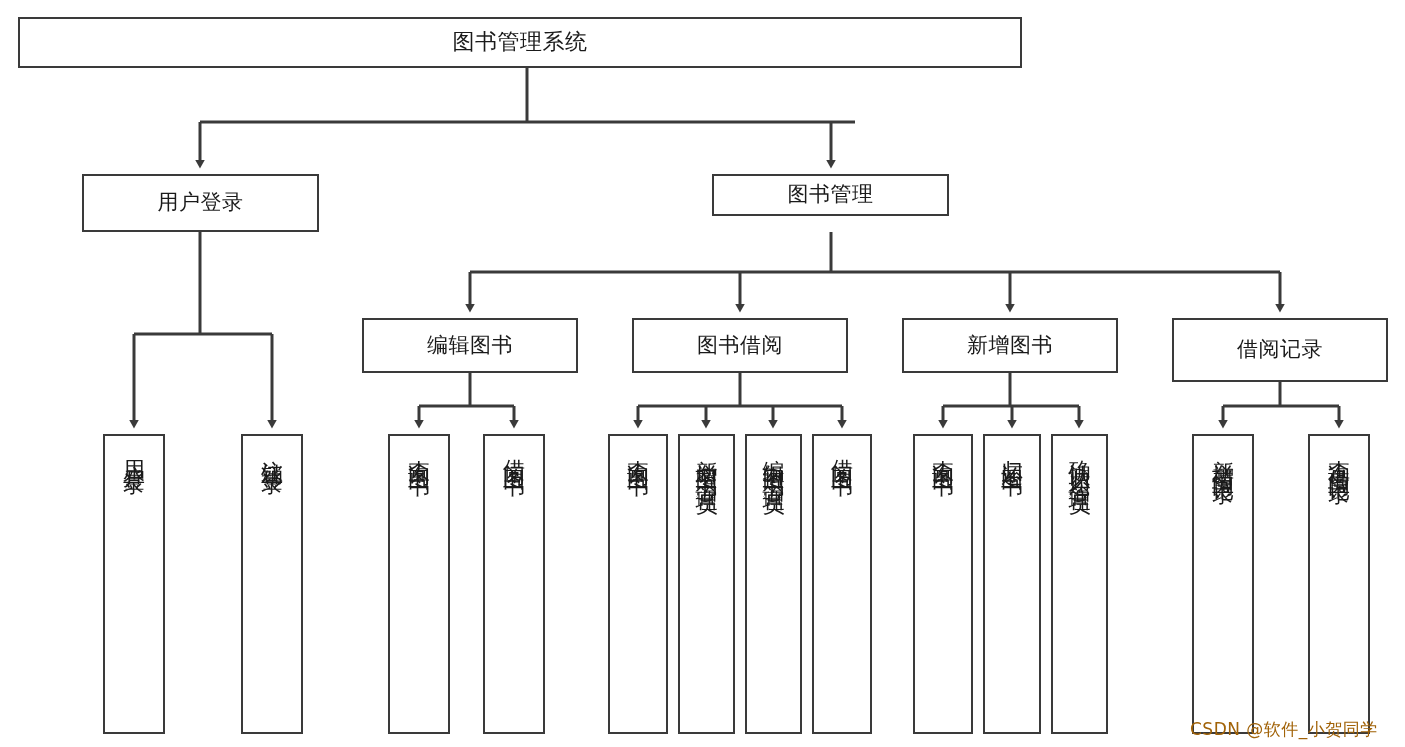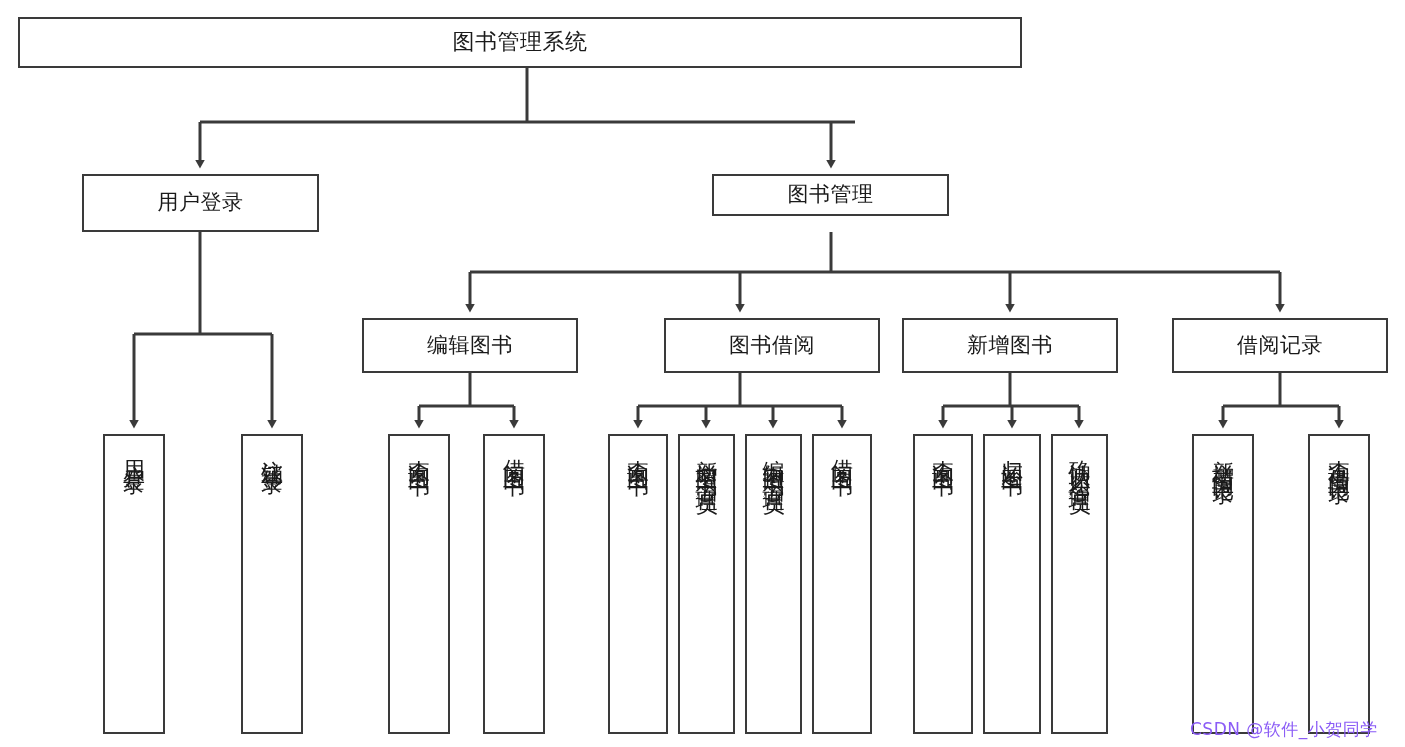--- a/index.html
+++ b/index.html
@@ -56,21 +56,21 @@
     line-height: 1;
     white-space: nowrap;
   }
   .leaf-centered {
     align-items: center;
     padding-top: 0;
   }
   .watermark {
     position: absolute;
     font-size: 17px;
-    color: #8b5cf6;
+    color: #a16207;
     white-space: nowrap;
     letter-spacing: 0.5px;
   }
 </style>
 </head>
 <body>
 
 <div id="canvas">
 
   <svg id="diagram-svg" xmlns="http://www.w3.org/2000/svg">
@@ -142,27 +142,27 @@
   <div class="node-box" style="left:82px; top:174px; width:237px; height:58px;">
     <span class="node-label-h">用户登录</span>
   </div>
   <div class="node-box" style="left:712px; top:174px; width:237px; height:42px;">
     <span class="node-label-h">图书管理</span>
   </div>
 
   <div class="node-box" style="left:362px; top:318px; width:216px; height:55px;">
     <span class="node-label-h">编辑图书</span>
   </div>
-  <div class="node-box" style="left:632px; top:318px; width:216px; height:55px;margin-left:32px;">
+  <div class="node-box" style="left:632px; top:318px; width:216px; height:55px;">
     <span class="node-label-h">图书借阅</span>
   </div>
   <div class="node-box" style="left:902px; top:318px; width:216px; height:55px;">
     <span class="node-label-h">新增图书</span>
   </div>
-  <div class="node-box" style="left:1172px; top:318px; width:216px; height:55px;">
+  <div class="node-box" style="left:1172px; top:318px; width:216px; height:64px;">
     <span class="node-label-h">借阅记录</span>
   </div>
 
   <div class="node-box leaf leaf-centered" style="left:103px; top:434px; width:62px; height:300px;">
     <span class="node-label-v">用户登录</span>
   </div>
   <div class="node-box leaf leaf-centered" style="left:241px; top:434px; width:62px; height:300px;">
     <span class="node-label-v">注销登录</span>
   </div>
 

